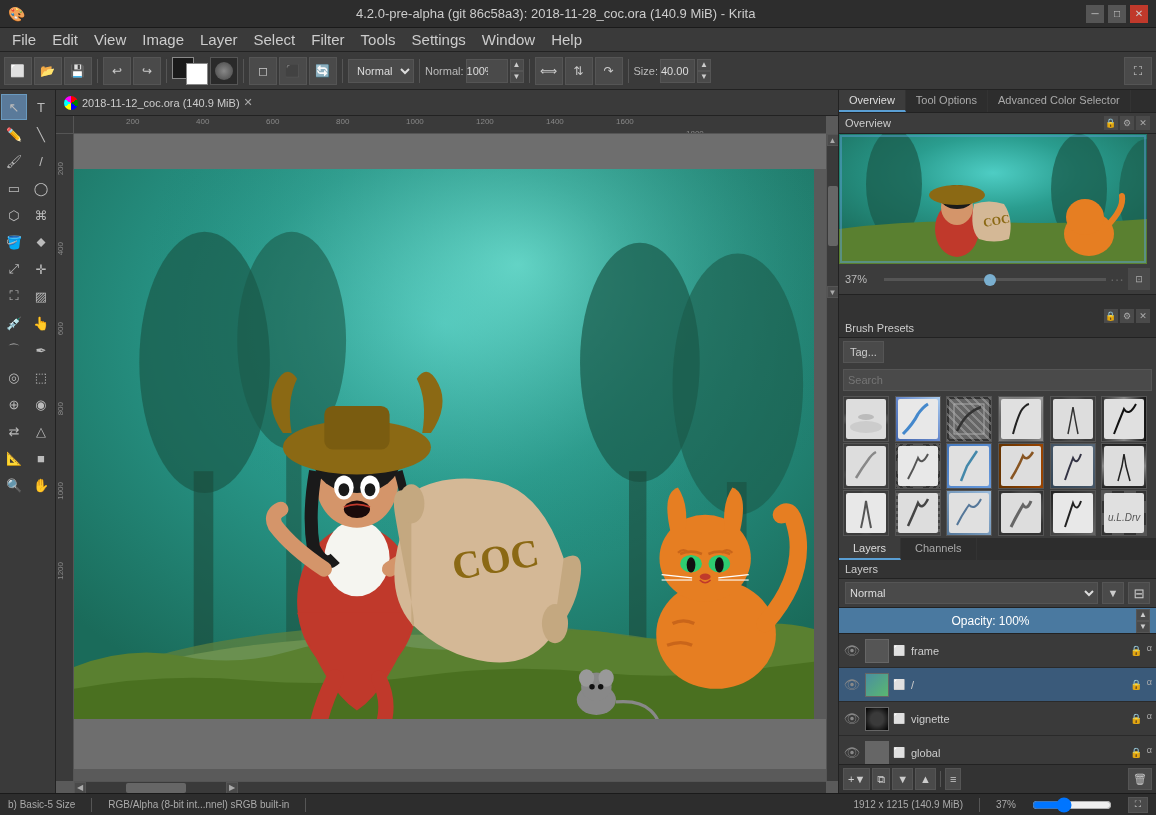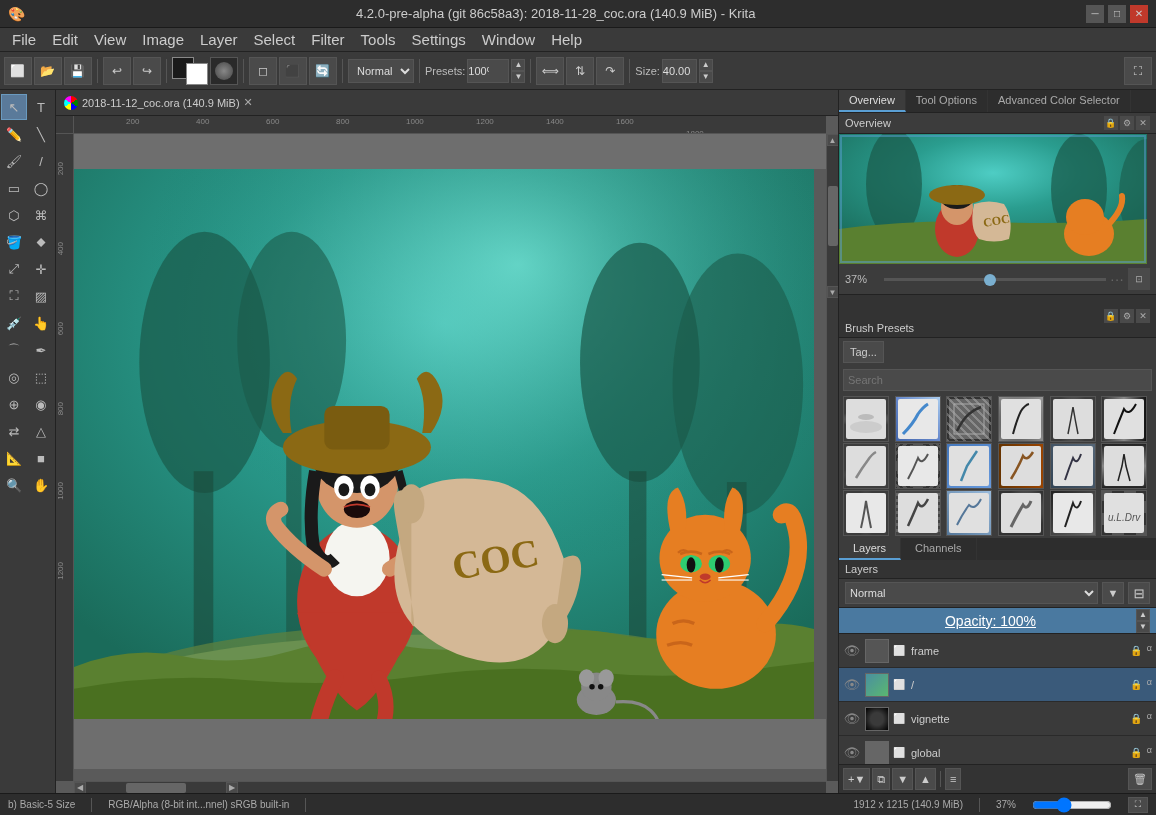--- a/index.html
+++ b/index.html
@@ -113,21 +113,21 @@
     #layers-panel { flex: 1; display: flex; flex-direction: column; overflow: hidden; }
     #layers-tabs { display: flex; background: #2d2d2d; }
     .layers-tab { padding: 4px 14px; font-size: 11px; color: #aaa; cursor: pointer; border-right: 1px solid #333; }
     .layers-tab.active { background: #3c3c3c; color: #ddd; border-bottom: 2px solid #5a9fd4; }
     #layers-title-bar { padding: 3px 6px; font-size: 11px; color: #ccc; background: #333; border-bottom: 1px solid #222; }
     #layers-controls { display: flex; align-items: center; gap: 4px; padding: 3px 6px; border-bottom: 1px solid #222; }
     .layers-mode-select { flex: 1; height: 22px; background: #4a4a4a; border: 1px solid #555; color: #ddd; font-size: 11px; }
     .layers-filter-btn { width: 22px; height: 22px; background: #4a4a4a; border: 1px solid #555; color: #ccc; cursor: pointer; display: flex; align-items: center; justify-content: center; font-size: 11px; }
     .layers-settings-btn { width: 22px; height: 22px; background: #4a4a4a; border: 1px solid #555; color: #ccc; cursor: pointer; display: flex; align-items: center; justify-content: center; }
     #layers-opacity { display: flex; align-items: center; background: #4a79a0; padding: 0 6px; height: 26px; border-bottom: 1px solid #222; }
-    .layers-opacity-label { font-size: 14px; color: #fff; flex: 1; text-align: center; text-decoration: underline; }
+    .layers-opacity-label { font-size: 12px; color: #fff; flex: 1; text-align: center; }
     #layers-list { flex: 1; overflow-y: auto; background: #3a3a3a; }
     #layers-list::-webkit-scrollbar { width: 8px; }
     #layers-list::-webkit-scrollbar-track { background: #2a2a2a; }
     #layers-list::-webkit-scrollbar-thumb { background: #555; }
     .layer-item { display: flex; align-items: center; padding: 3px 4px; border-bottom: 1px solid #2a2a2a; gap: 4px; height: 34px; cursor: pointer; }
     .layer-item.selected { background: #3a5a7a; }
     .layer-vis-btn { width: 18px; height: 18px; color: #888; cursor: pointer; display: flex; align-items: center; justify-content: center; font-size: 13px; flex-shrink: 0; }
     .layer-thumb { width: 24px; height: 24px; background: #555; border: 1px solid #666; flex-shrink: 0; display: flex; align-items: center; justify-content: center; overflow: hidden; }
     .layer-type-icon { width: 14px; height: 14px; color: #aaa; font-size: 10px; display: flex; align-items: center; justify-content: center; flex-shrink: 0; }
     .layer-name { flex: 1; font-size: 11px; color: #ccc; }
@@ -191,21 +191,21 @@
   <div class="tb-sep"></div>
   <button class="tb-btn" title="Eraser">◻</button>
   <button class="tb-btn" title="Preserve Alpha">⬛</button>
   <button class="tb-btn" title="Refresh">🔄</button>
   <div class="tb-sep"></div>
   <select class="blend-mode-select">
     <option>Normal</option>
   </select>
   <div class="tb-sep"></div>
   <div class="opacity-group">
-    <span class="opacity-label">Presets:</span>
+    <span class="opacity-label">Normal:</span>
     <input class="opacity-input" value="100%" readonly="" style="">
     <div class="opacity-spinner">
       <button class="spin-btn">▲</button>
       <button class="spin-btn">▼</button>
     </div>
   </div>
   <div class="tb-sep"></div>
   <button class="tb-btn">⟺</button>
   <button class="tb-btn">⇅</button>
   <button class="tb-btn">↷</button>

